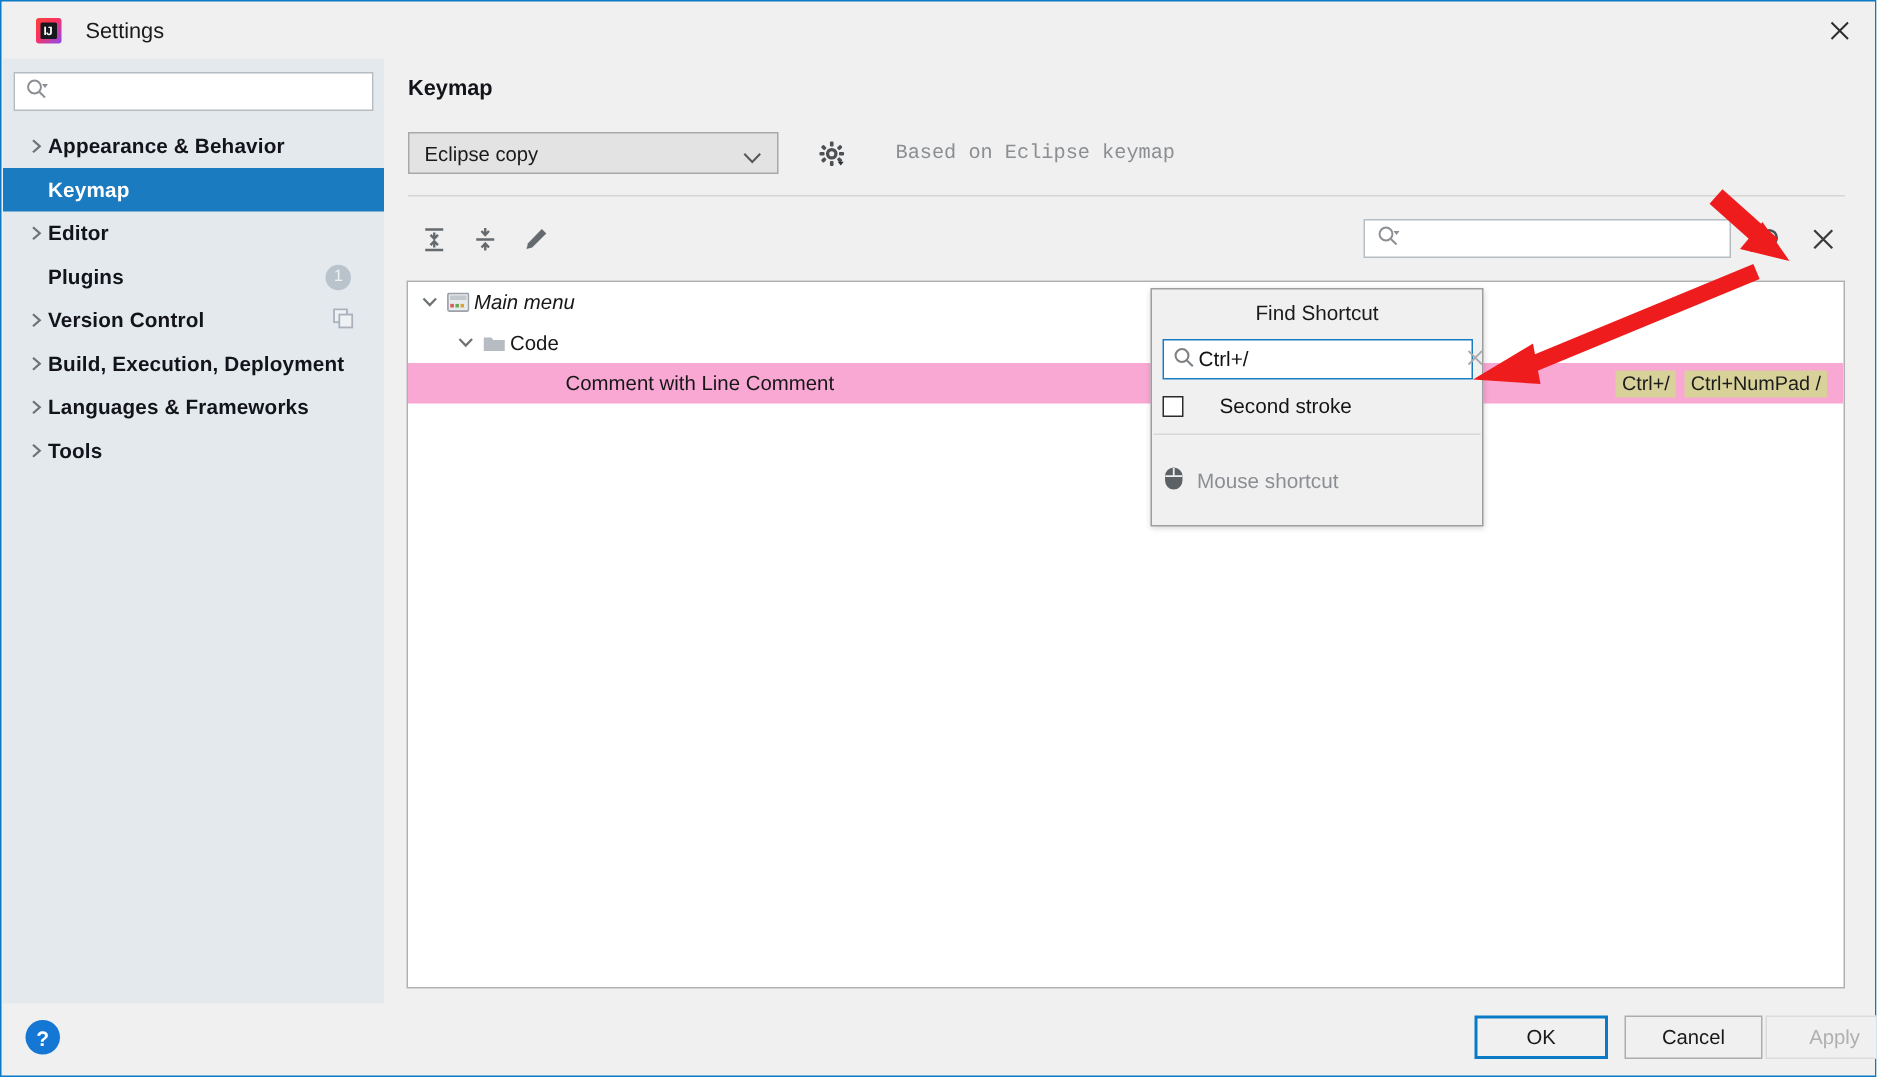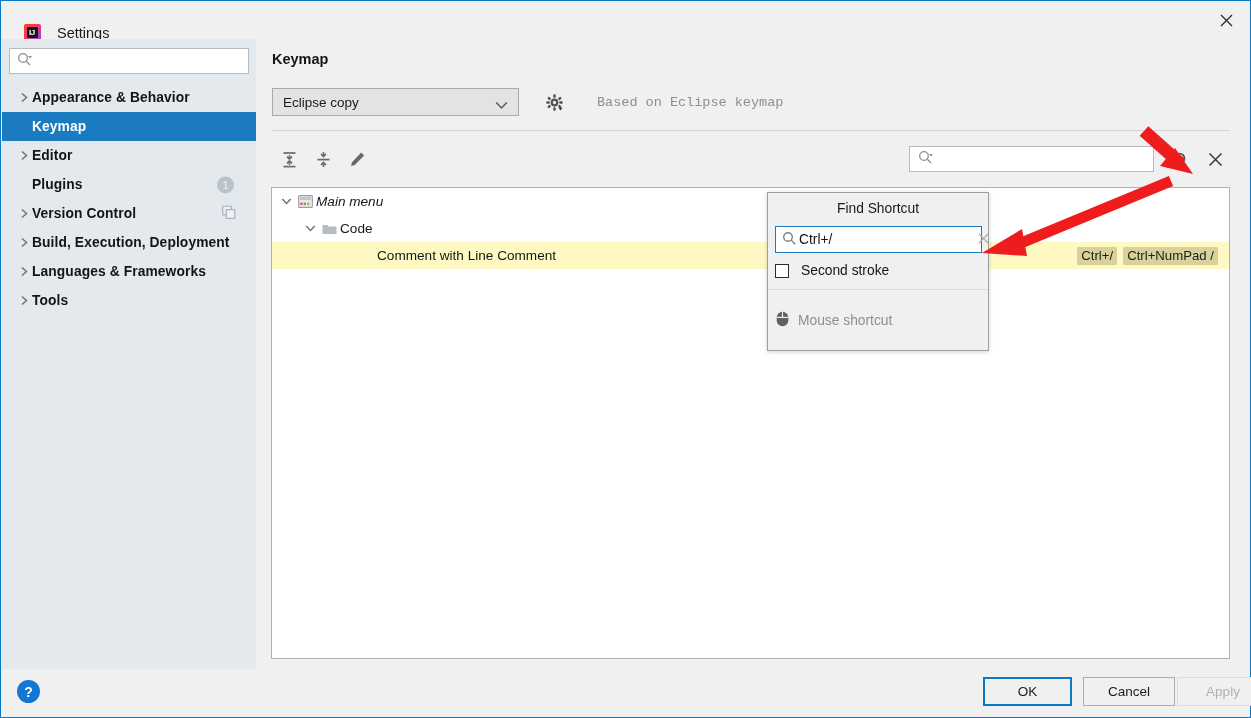--- a/index.html
+++ b/index.html
@@ -17,21 +17,21 @@
     position:absolute;inset:0;
     border:1px solid #0a7ac6;
     box-sizing:border-box;
     background:#f0f0f0;
   }
 
   
   #titlebar{
     position:absolute;left:1px;top:1px;right:1px;height:37px;
     background:#f0f0f0;
-    display:flex;align-items:center;margin-top:12px;
+    display:flex;align-items:center;
   }
   #app-logo{
     width:17px;height:17px;margin-left:22px;position:relative;flex:none;
     border-radius:2px;
     background:linear-gradient(135deg,#f9423a 0%,#fe315d 42%,#8a4af3 100%);
     overflow:hidden;
   }
   #app-logo:after{
     content:"";position:absolute;left:3px;top:3px;width:11px;height:11px;
     background:#16181d;border-radius:1px;
@@ -121,21 +121,21 @@
   #close-search-btn{position:absolute;right:22px;top:108px;width:24px;height:24px;
     display:flex;align-items:center;justify-content:center;cursor:pointer;}
 
   
   #tree{
     position:absolute;left:15px;top:148px;right:19px;height:472px;
     background:#ffffff;border:1px solid #b0b0b0;box-sizing:border-box;
     overflow:hidden;
   }
   .tree-row{height:27px;display:flex;align-items:center;position:relative;cursor:pointer;}
-  .tree-row.selected{background:#fef9c3;}
+  .tree-row.selected{background:#f9a8d4;}
   .tree-row .t-chev{width:17px;flex:none;display:flex;align-items:center;justify-content:center;}
   .tree-row .t-icon{width:21px;flex:none;display:flex;align-items:center;justify-content:center;}
   .tree-row .t-label{font-size:13.6px;color:#171717;}
   .tree-row .shortcuts{position:absolute;right:11px;top:0;height:27px;display:flex;align-items:center;gap:6px;}
   .sc-badge{
     background:#d8d29a;color:#1c1c1c;font-size:13.2px;
     padding:1px 4px 2px 4px;border-radius:1px;white-space:nowrap;
   }
 
   
@@ -152,21 +152,21 @@
     display:flex;align-items:center;
   }
   #popup-input-wrap .mag{margin-left:6px;flex:none;}
   #popup-input{
     border:0;outline:none;background:transparent;flex:1;height:22px;
     font-family:"Liberation Sans",sans-serif;font-size:13.8px;padding:0 2px;color:#121212;
   }
   #popup-clear{margin-right:8px;cursor:pointer;flex:none;}
   #second-stroke-row{position:absolute;left:7px;top:70px;display:flex;align-items:center;cursor:pointer;}
   .checkbox{width:14px;height:14px;border:1.6px solid #2b2b2b;background:#fff;box-sizing:border-box;flex:none;}
-  #second-stroke-row .lbl{margin-left:12px;font-size:13.8px;color:#141414;}
+  #second-stroke-row .lbl{margin-left:24px;font-size:13.8px;color:#141414;}
   #popup-divider{position:absolute;left:1px;right:1px;top:96px;height:1px;background:#d8d8d8;}
   #mouse-row{position:absolute;left:8px;top:118px;display:flex;align-items:center;}
   #mouse-row .lbl{margin-left:9px;font-size:13.8px;color:#8b8e92;}
 
   
   #bottombar{position:absolute;left:1px;right:1px;bottom:1px;height:47px;background:#f0f0f0;}
   #help-btn{
     position:absolute;left:15px;top:11px;width:23px;height:23px;border-radius:50%;
     background:#1477d4;color:#fff;font-size:14px;font-weight:700;
     display:flex;align-items:center;justify-content:center;cursor:pointer;

